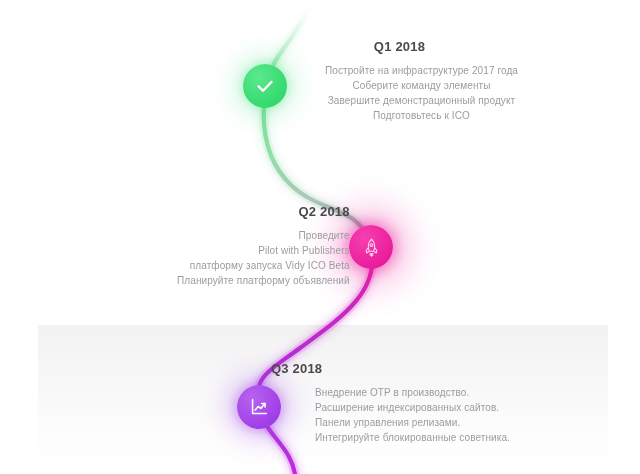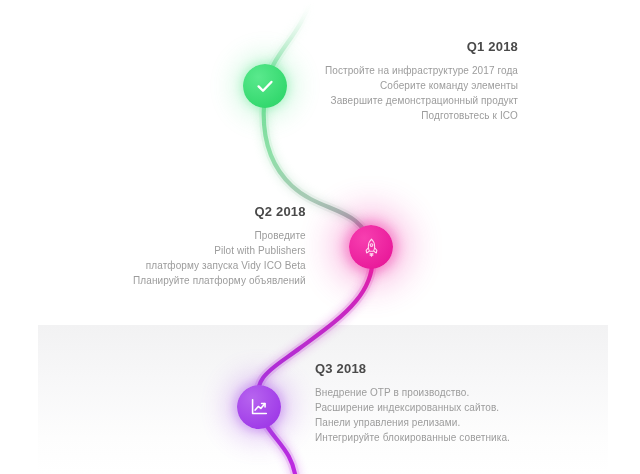--- a/index.html
+++ b/index.html
@@ -96,26 +96,27 @@
     list-style: none;
     margin: 0;
     padding: 0;
   }
   .block-list li {
     font-size: 10px;
     color: #9c9c9c;
     line-height: 15px;
     letter-spacing: 0.1px;
     white-space: nowrap;
+    margin-left: 44px;
   }
 
   .block-q1 {
     right: 122px;
     top: 40px;
-    text-align: right;
+    text-align: center;
   }
   .block-q2 {
     left: 133px;
     top: 205px;
     text-align: right;
   }
   .block-q3 {
     right: 130px;
     top: 362px;
     text-align: left;

